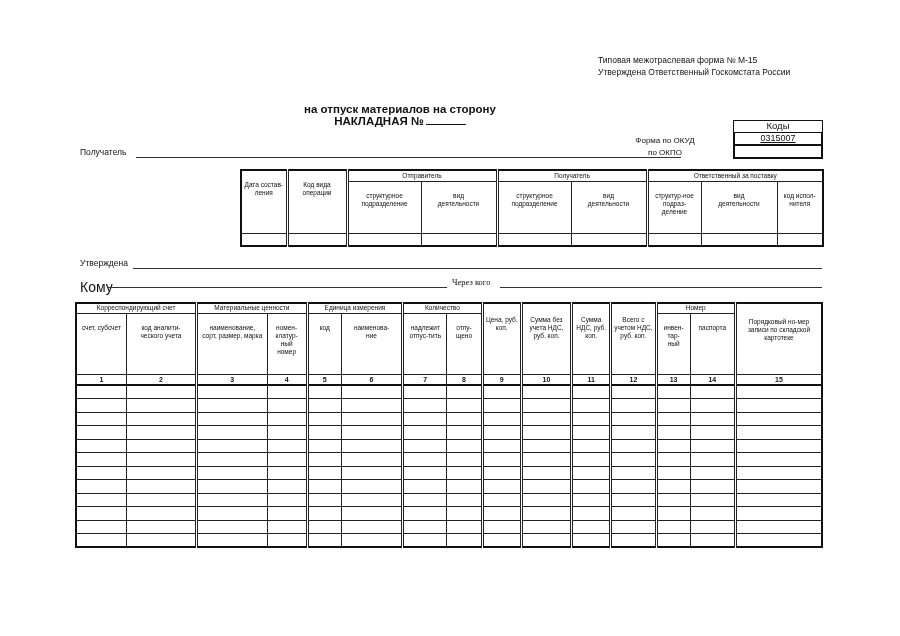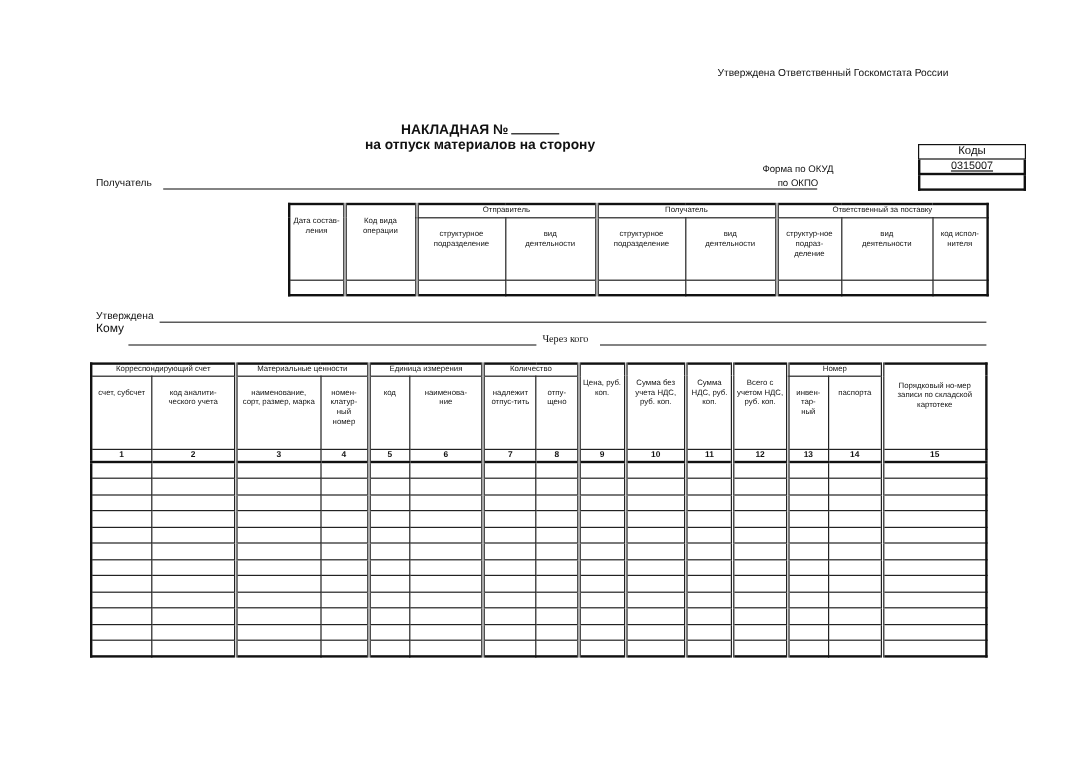--- a/index.html
+++ b/index.html
@@ -4,63 +4,64 @@
 <style>
   * { box-sizing: border-box; margin: 0; padding: 0; }
   html, body { width: 900px; height: 636px; background: #ffffff; overflow: hidden; }
   body { position: relative; font-family: "Liberation Sans", "DejaVu Sans", sans-serif; color: #111; }
 
   .approval { position: absolute; left: 598px; top: 54px; font-size: 8.5px; line-height: 12px; }
 
   .title { position: absolute; left: 280px; top: 103px; width: 240px; text-align: center; font-weight: bold; font-size: 11.5px; line-height: 12px; }
   .title .num-line { display: inline-block; width: 40px; border-bottom: 1px solid #111; height: 9px; vertical-align: baseline; margin-left: 2px; }
 
-  .codes { position: absolute; left: 765px; top: 120px; width: 90px; }
+  .codes { position: absolute; left: 733px; top: 120px; width: 90px; }
   .codes .cell { border: 2px solid #111; height: 13px; font-size: 9px; text-align: center; line-height: 10px; }
   .codes .cell + .cell { border-top: none; text-decoration: underline; }
   .codes .head { border-width: 1px 1px 1px 1px; font-size: 9.5px; }
   .codes-labels { position: absolute; left: 600px; top: 135px; width: 130px; text-align: center; font-size: 8px; line-height: 12px; }
 
   .org-label { position: absolute; left: 80px; top: 147px; font-size: 8.5px; }
   .org-line { position: absolute; left: 136px; top: 157px; width: 545px; border-bottom: 1px solid #333; }
 
   
   table { border-collapse: collapse; table-layout: fixed; }
   .t1 { position: absolute; left: 240px; top: 169px; width: 582px; border: 2.5px solid #111; }
   .t1 td { border: 1px solid #222; font-size: 6.5px; text-align: center; vertical-align: top; line-height: 8px; padding-top: 2px; }
   .t1 .grp { height: 11px; padding-top: 1px; vertical-align: middle; }
   .t1 .data td { height: 13px; }
   .t1 .dbl { border-right: 3px double #222; }
 
   .basis-label { position: absolute; left: 80px; top: 258px; font-size: 8.5px; }
   .basis-line { position: absolute; left: 133px; top: 268px; width: 689px; border-bottom: 1px solid #333; }
-  .to-label { position: absolute; left: 80px; top: 269px; font-size: 10px; text-align: center; }
+  .to-label { position: absolute; left: 80px; top: 279px; font-size: 14px; text-align: center; }
   .to-line { position: absolute; left: 107px; top: 287px; width: 340px; border-bottom: 1px solid #333; }
   .via-label { position: absolute; left: 452px; top: 277px; font-size: 8.5px; font-family: Liberation Serif, serif; }
   .via-line { position: absolute; left: 500px; top: 287px; width: 322px; border-bottom: 1px solid #333; }
 
   
   .t2 { position: absolute; left: 75px; top: 302px; width: 748px; border: 2.5px solid #111; }
   .t2 td { border: 1px solid #222; font-size: 6.5px; text-align: center; vertical-align: top; line-height: 8px; padding-top: 3px; }
   .t2 .grp { height: 10px; padding-top: 0; vertical-align: middle; }
   .t2 .sub { height: 61px; }
   .t2 .num td { height: 11px; padding-top: 1px; font-weight: bold; font-size: 7px; border-bottom: 2px solid #111; }
   .t2 .row td { height: 13.5px; padding: 0; }
   .t2 .db { border-right: 3px double #222; }
 </style>
 </head>
 <body>
 
 <div class="approval">
+  <div>Типовая межотраслевая форма № М-15</div>
   <div>Утверждена Ответственный Госкомстата России</div>
 </div>
 
 <div class="title">
+  <div>на отпуск материалов на сторону</div>
   <div><span>НАКЛАДНАЯ №</span><span class="num-line"></span></div>
-  <div>на отпуск материалов на сторону</div>
 </div>
 
 <div class="codes-labels">
   <div>Форма по ОКУД</div>
   <div>по ОКПО</div>
 </div>
 <div class="codes">
   <div class="cell head">Коды</div>
   <div class="cell">0315007</div>
   <div class="cell"></div>

